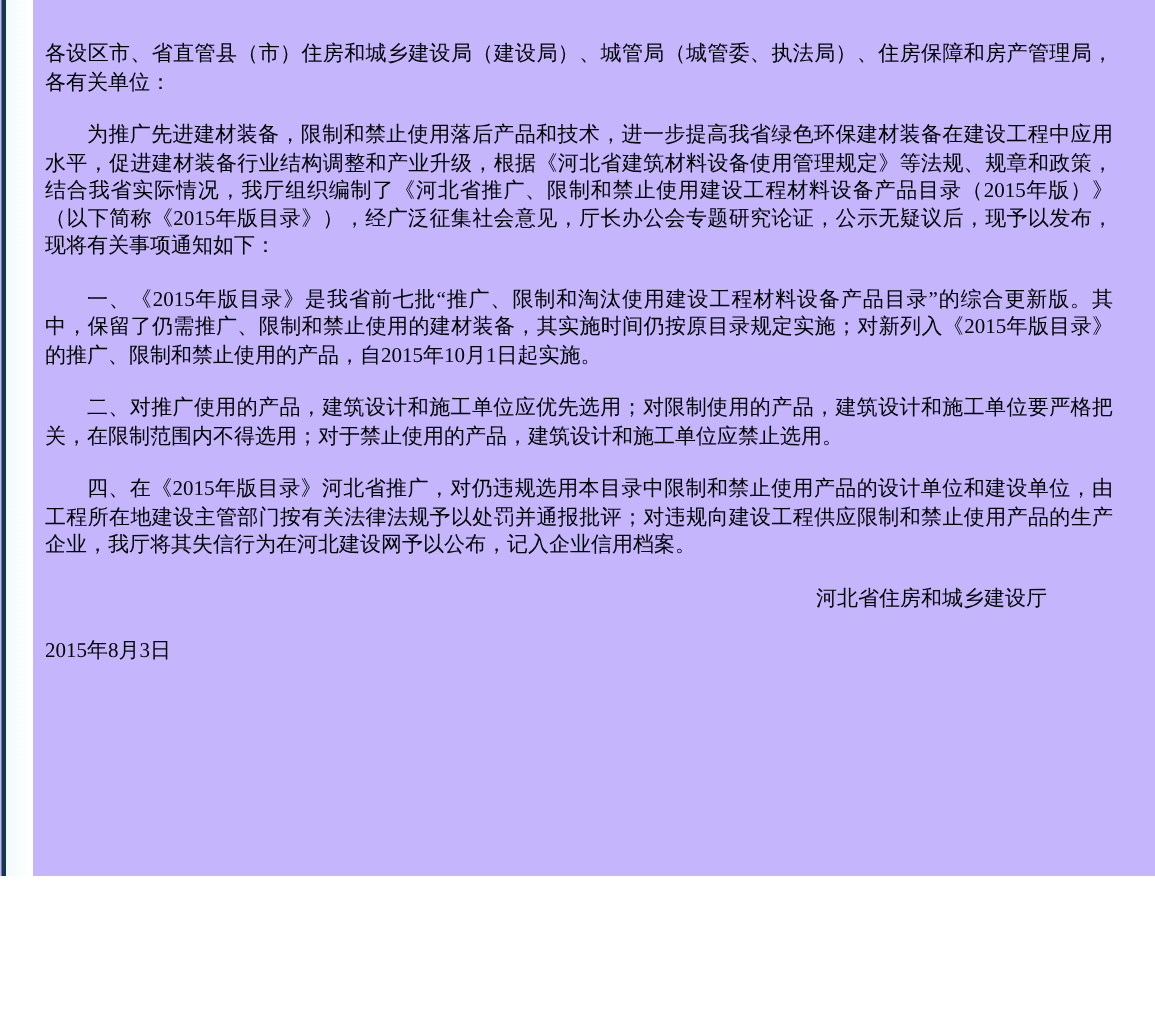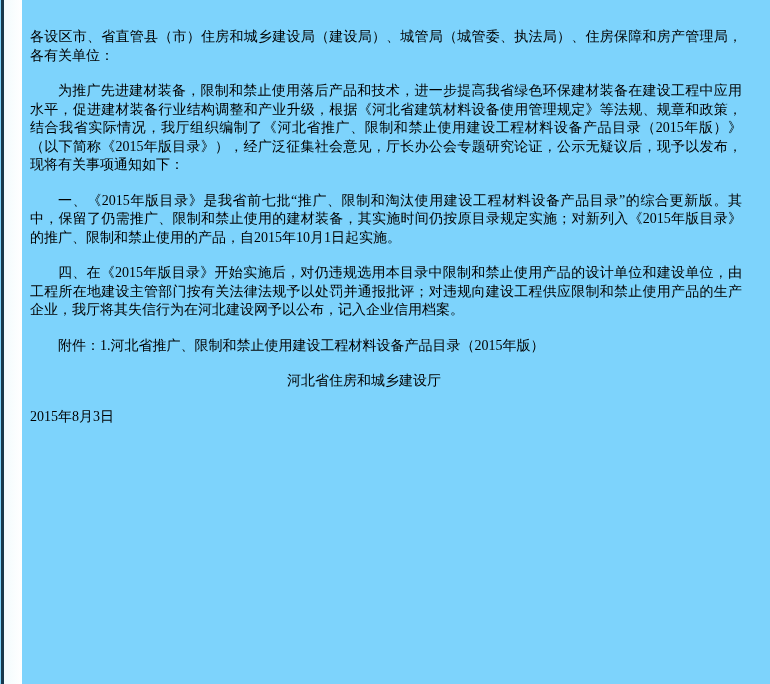--- a/index.html
+++ b/index.html
@@ -3,22 +3,22 @@
 <meta charset="utf-8">
 <style>
   html, body {
     margin: 0;
     padding: 0;
     background: #ffffff;
   }
   .page {
     position: relative;
     width: 770px;
-    height: 684px;
-    background: #7dd3fc;
+    height: 584px;
+    background: #c4b5fd;
     overflow: hidden;
     font-family: "Liberation Serif", "DejaVu Serif", serif;
   }
   .left-border {
     position: absolute;
     left: 1px;
     top: 0;
     width: 3px;
     height: 684px;
     background: #16384c;
@@ -42,21 +42,21 @@
     text-align: justify;
   }
   .content p {
     margin: 0 0 17px 0;
     text-indent: 2em;
   }
   p.salutation { text-indent: 0; }
   p.attachment-2 { text-indent: 5em; }
   p.signature {
     text-indent: 0;
-    text-align: center;
+    text-align: right;
     padding-right: 44px;
   }
   p.date {
     text-indent: 0;
     text-align: left;
     padding-right: 80px;
     margin-bottom: 0;
   }
 </style>
 </head>
@@ -66,26 +66,26 @@
   <div class="left-border"></div>
   <div class="left-tint"></div>
 
   <div class="content">
     <p class="salutation">各设区市、省直管县（市）住房和城乡建设局（建设局）、城管局（城管委、执法局）、住房保障和房产管理局，各有关单位：</p>
 
     <p>为推广先进建材装备，限制和禁止使用落后产品和技术，进一步提高我省绿色环保建材装备在建设工程中应用水平，促进建材装备行业结构调整和产业升级，根据《河北省建筑材料设备使用管理规定》等法规、规章和政策，结合我省实际情况，我厅组织编制了《河北省推广、限制和禁止使用建设工程材料设备产品目录（2015年版）》（以下简称《2015年版目录》），经广泛征集社会意见，厅长办公会专题研究论证，公示无疑议后，现予以发布，现将有关事项通知如下：</p>
 
     <p>一、《2015年版目录》是我省前七批“推广、限制和淘汰使用建设工程材料设备产品目录”的综合更新版。其中，保留了仍需推广、限制和禁止使用的建材装备，其实施时间仍按原目录规定实施；对新列入《2015年版目录》的推广、限制和禁止使用的产品，自2015年10月1日起实施。</p>
 
+    <p>二、对推广使用的产品，建筑设计和施工单位应优先选用；对限制使用的产品，建筑设计和施工单位要严格把关，在限制范围内不得选用；对于禁止使用的产品，建筑设计和施工单位应禁止选用。</p>
 
 
-    <p>四、在《2015年版目录》开始实施后，对仍违规选用本目录中限制和禁止使用产品的设计单位和建设单位，由工程所在地建设主管部门按有关法律法规予以处罚并通报批评；对违规向建设工程供应限制和禁止使用产品的生产企业，我厅将其失信行为在河北建设网予以公布，记入企业信用档案。</p>
+    <p>四、在《2015年版目录》河北省推广，对仍违规选用本目录中限制和禁止使用产品的设计单位和建设单位，由工程所在地建设主管部门按有关法律法规予以处罚并通报批评；对违规向建设工程供应限制和禁止使用产品的生产企业，我厅将其失信行为在河北建设网予以公布，记入企业信用档案。</p>
 
 
 
-    <p class="attachment-1">附件：1.河北省推广、限制和禁止使用建设工程材料设备产品目录（2015年版）</p>
 
 
     <p class="signature">河北省住房和城乡建设厅</p>
 
     <p class="date">2015年8月3日</p>
   </div>
 </div>
 
 </body></html>

